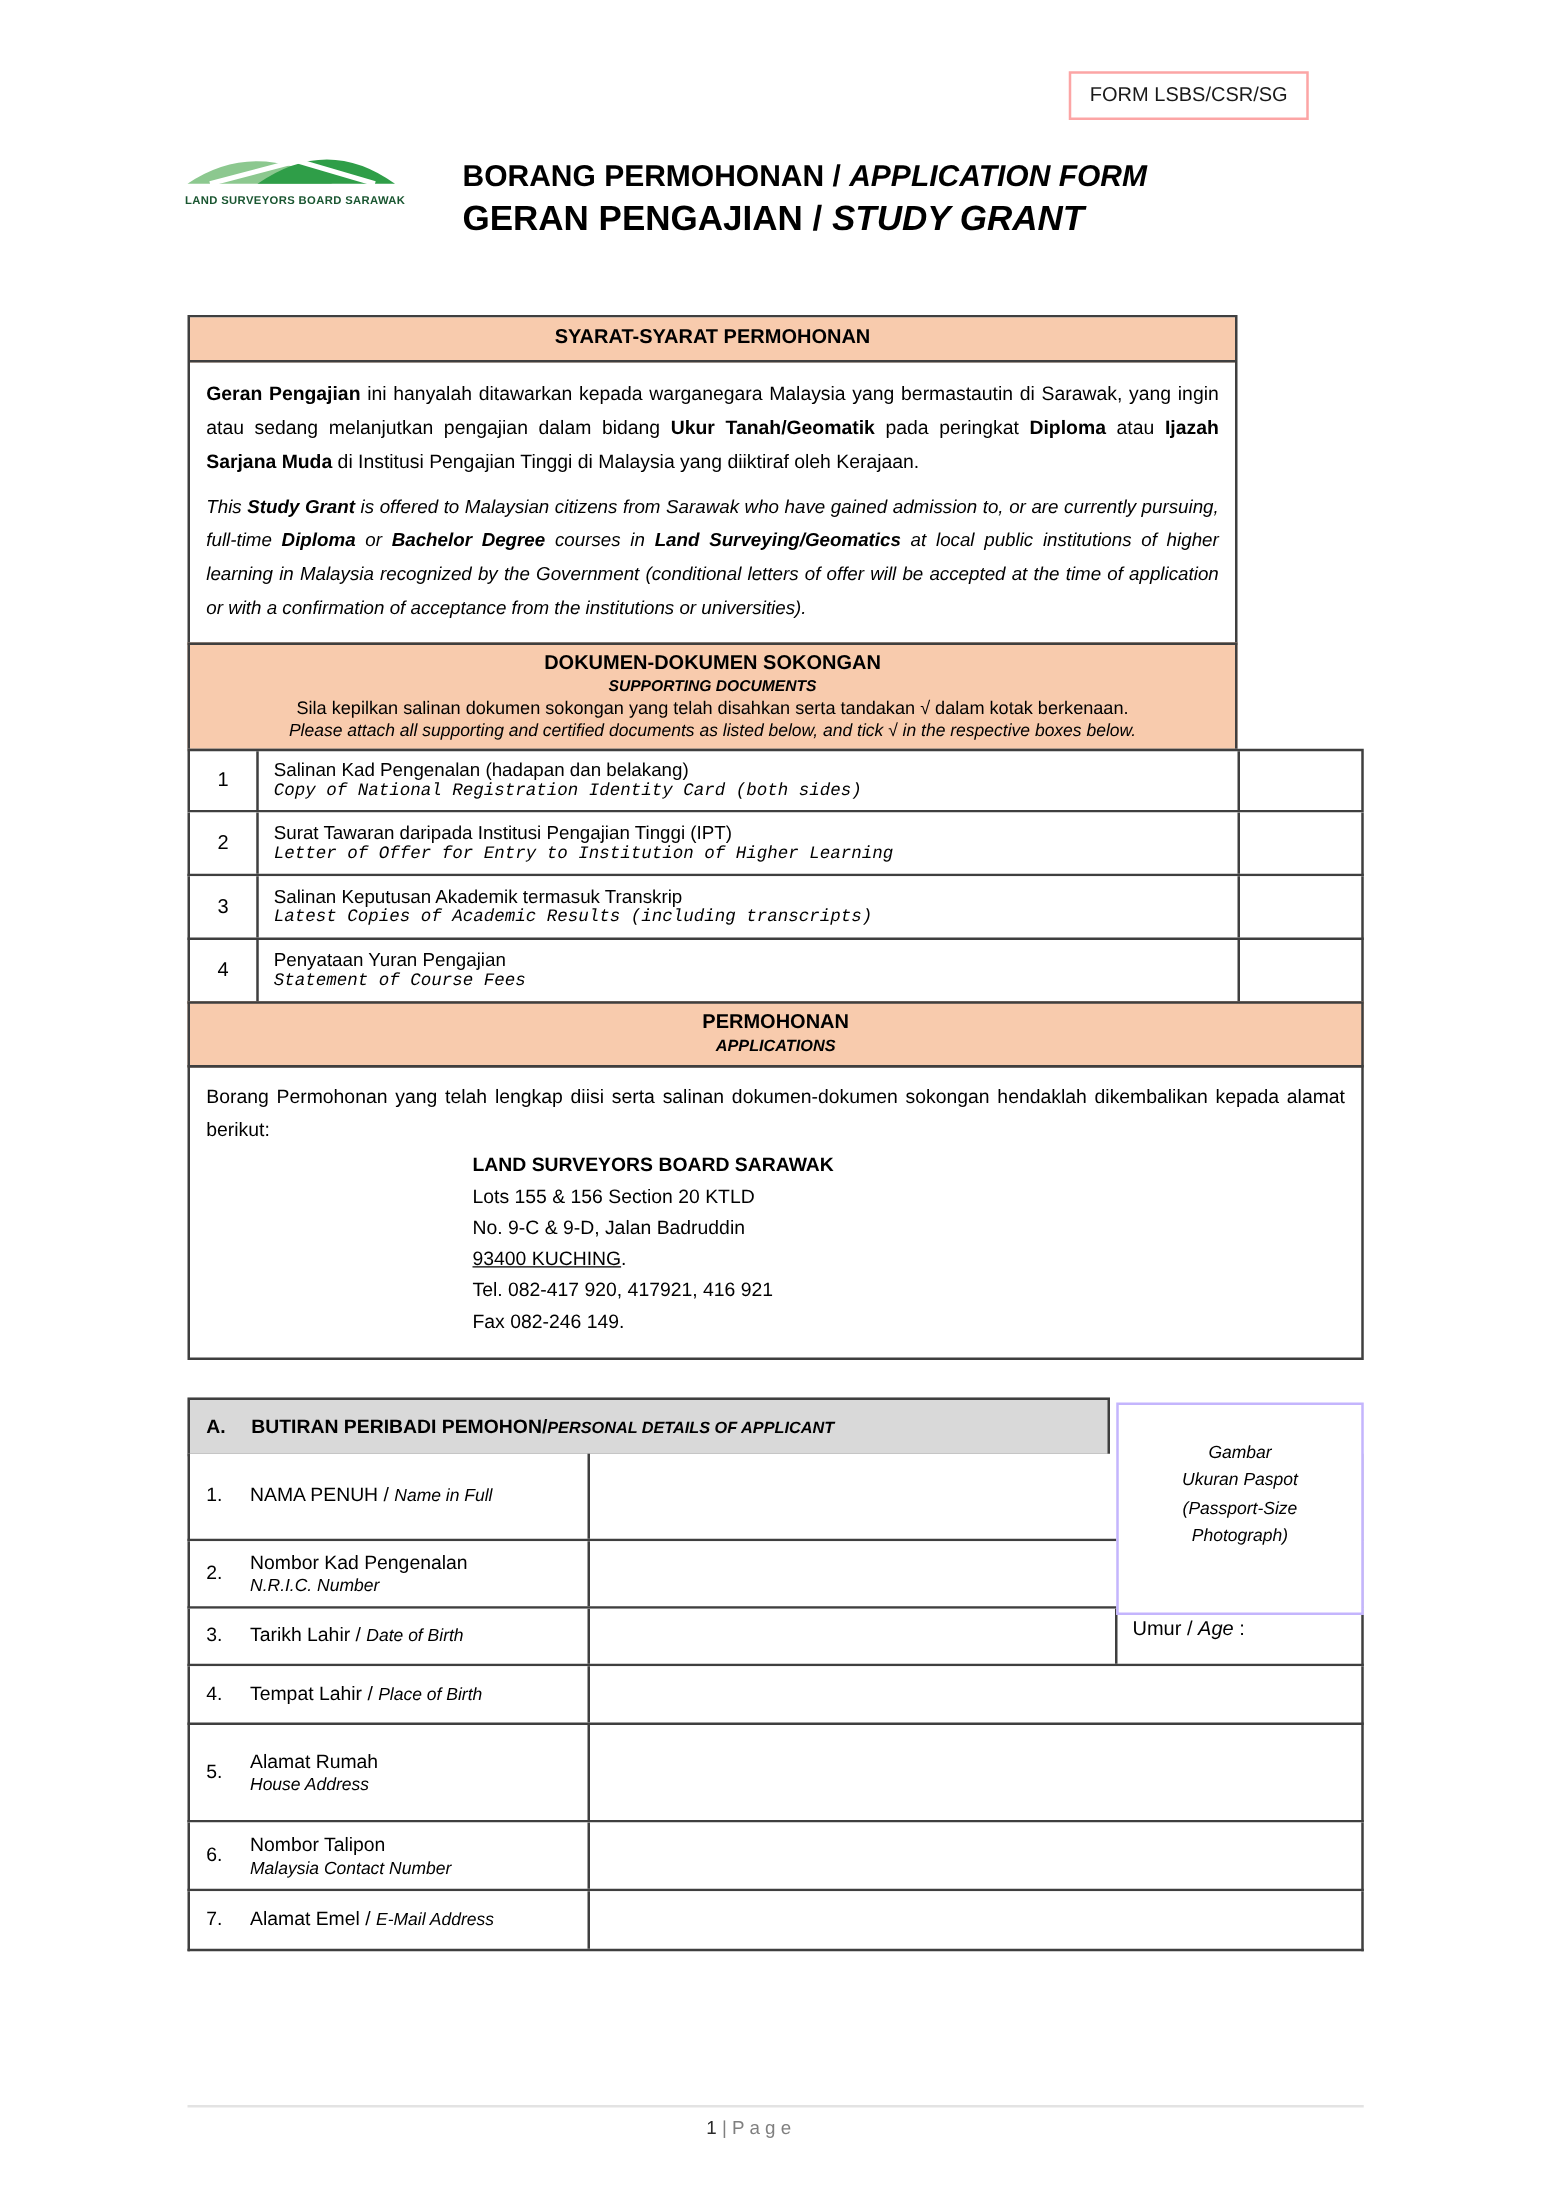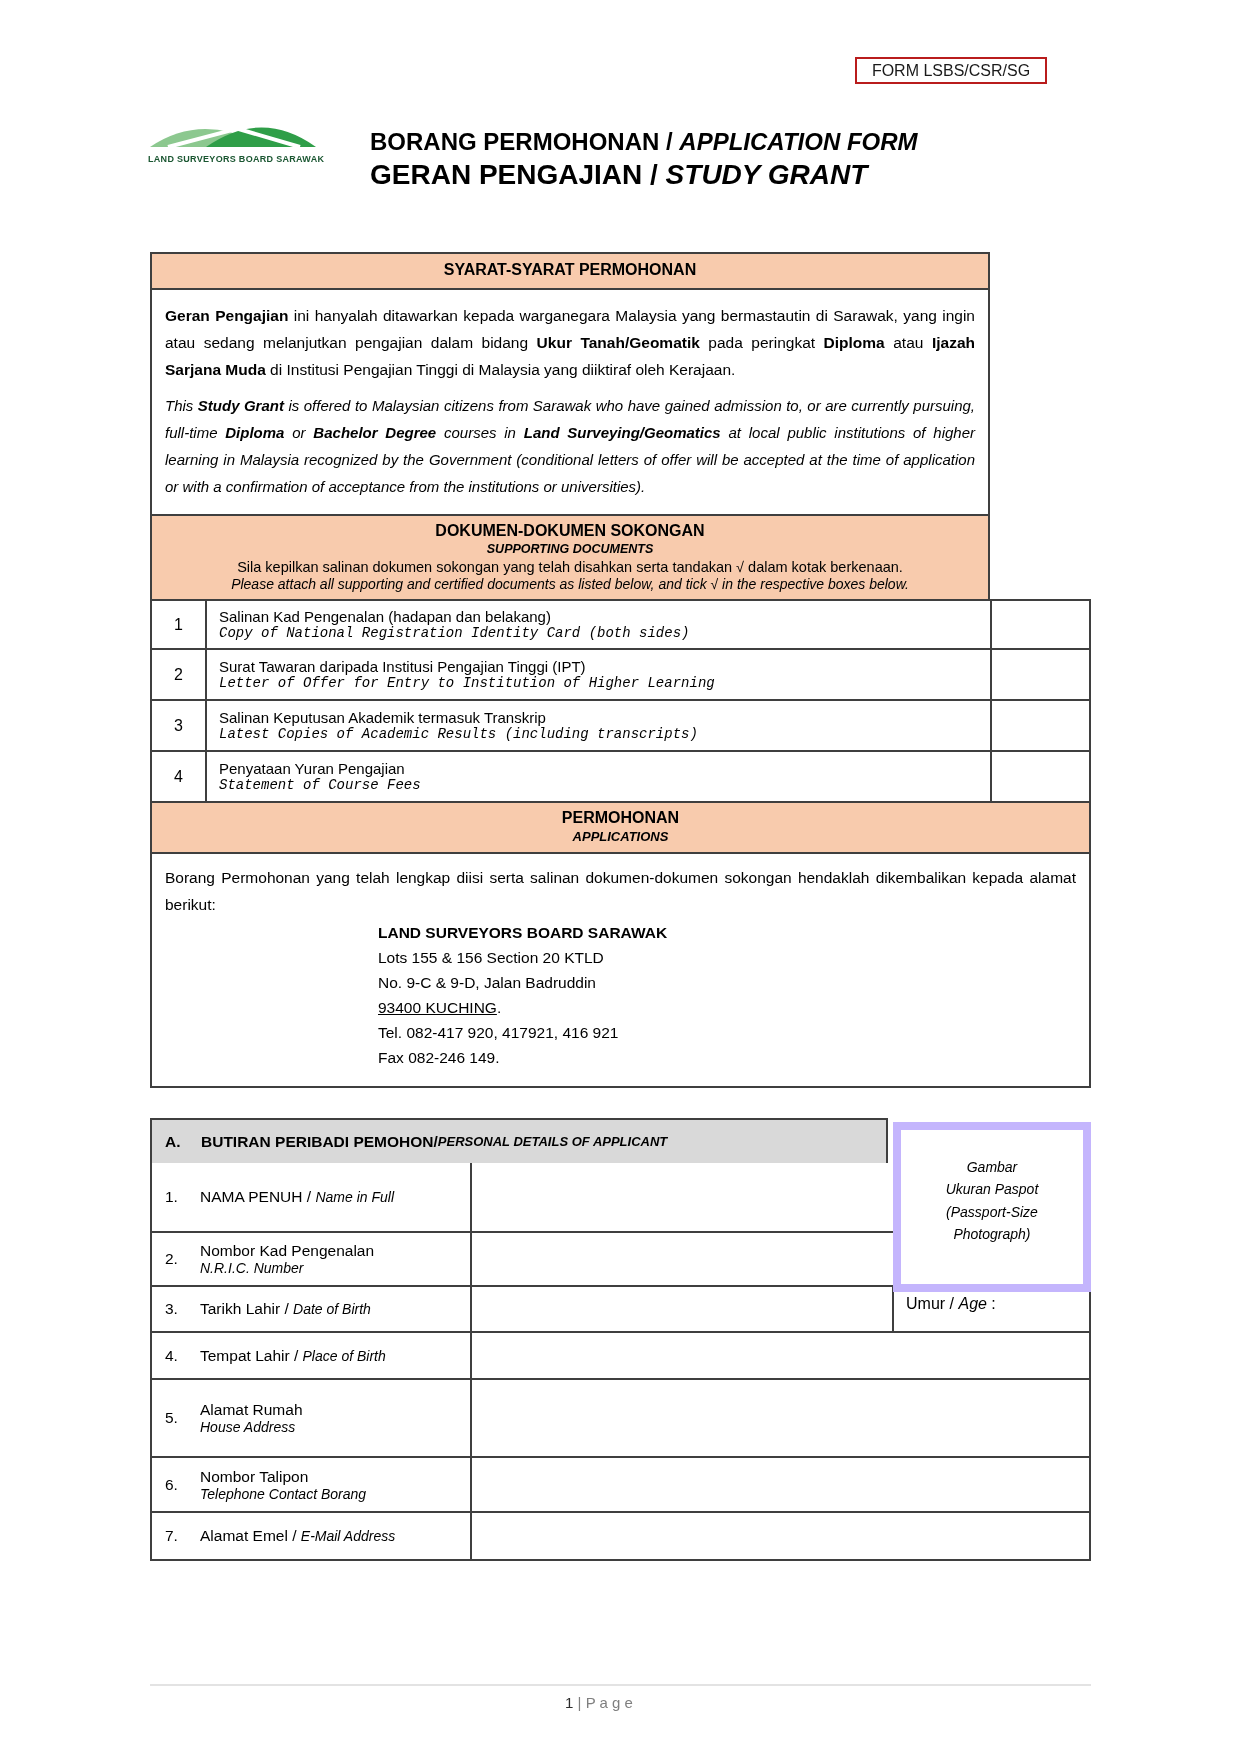--- a/index.html
+++ b/index.html
@@ -9,22 +9,22 @@
     background:#ffffff; color:#000;
     font-family:"Liberation Sans", sans-serif; font-size:15.5px;
     overflow:hidden;
   }
   .rb { font-weight:bold; }
   .ri { font-style:italic; }
   .ru { text-decoration:underline; }
 
   
   .form-code-box {
-    position:absolute; left:855px; top:57px; width:192px; height:27px;
-    border:2px solid #b91c1c; display:flex; align-items:center; justify-content:center;
+    position:absolute; left:855px; top:57px; width:192px; height:39px;
+    border:2px solid #fca5a5; display:flex; align-items:center; justify-content:center;
     font-size:16px; color:#1a1a1a;
   }
   .logo-wrap { position:absolute; left:148px; top:110px; width:180px; }
   .logo-caption {
     margin-top:2px; font-size:9px; font-weight:bold; color:#1a5631;
     letter-spacing:0.3px; white-space:nowrap;
   }
   .titles { position:absolute; left:370px; top:128px; white-space:nowrap; }
   .title1 { font-weight:bold; font-size:24px; }
   .title2 { font-weight:bold; font-size:28px; margin-top:3px; }
@@ -65,21 +65,21 @@
   .section-a { position:relative; width:941px; margin-top:30px; }
   .sa-header {
     width:738px; height:47px; background:#D9D9D9; border:2px solid #3f3f3f;
     display:flex; align-items:center; padding-left:13px;
   }
   .sa-letter { width:36px; font-weight:bold; font-size:15.5px; }
   .sa-head-my { font-weight:bold; font-size:15.5px; }
   .sa-head-en { font-weight:bold; font-style:italic; font-size:13px; }
   .photo-box {
     position:absolute; left:743px; top:4px; width:198px; height:170px;
-    background:#fff; border:8px solid #c4b5fd; z-index:5;
+    background:#fff; border:2px solid #c4b5fd; z-index:5;
     display:flex; justify-content:center; padding-top:26px;
   }
   .photo-text { font-style:italic; font-size:14px; text-align:center; line-height:1.6; white-space:pre-line; }
   .sa-rows { margin-top:-2px; }
   .sa-row { display:flex; border:2px solid #3f3f3f; border-top:none; width:941px; background:#fff; }
   .sa-label { width:320px; border-right:2px solid #3f3f3f; display:flex; padding:0 4px 0 13px; align-items:center; }
   .sa-num { width:35px; flex:none; font-size:15.5px; }
   .lab-my { font-size:15.5px; }
   .lab-en { font-size:14px; font-style:italic; }
   .sa-input { flex:1; cursor:text; }
@@ -253,21 +253,21 @@
             </span>
           </div>
           <div class="sa-input"></div>
         </div>
 
         <div class="sa-row r6">
           <div class="sa-label">
             <span class="sa-num">6.</span>
             <span>
               <div class="lab-my">Nombor Talipon</div>
-              <div class="lab-en">Telephone Contact Borang</div>
+              <div class="lab-en">Malaysia Contact Number</div>
             </span>
           </div>
           <div class="sa-input"></div>
         </div>
 
         <div class="sa-row r7">
           <div class="sa-label">
             <span class="sa-num">7.</span>
             <span class="lab-my"><span>Alamat Emel</span><span> / </span><span class="ri lab-en">E-Mail Address</span></span>
           </div>

